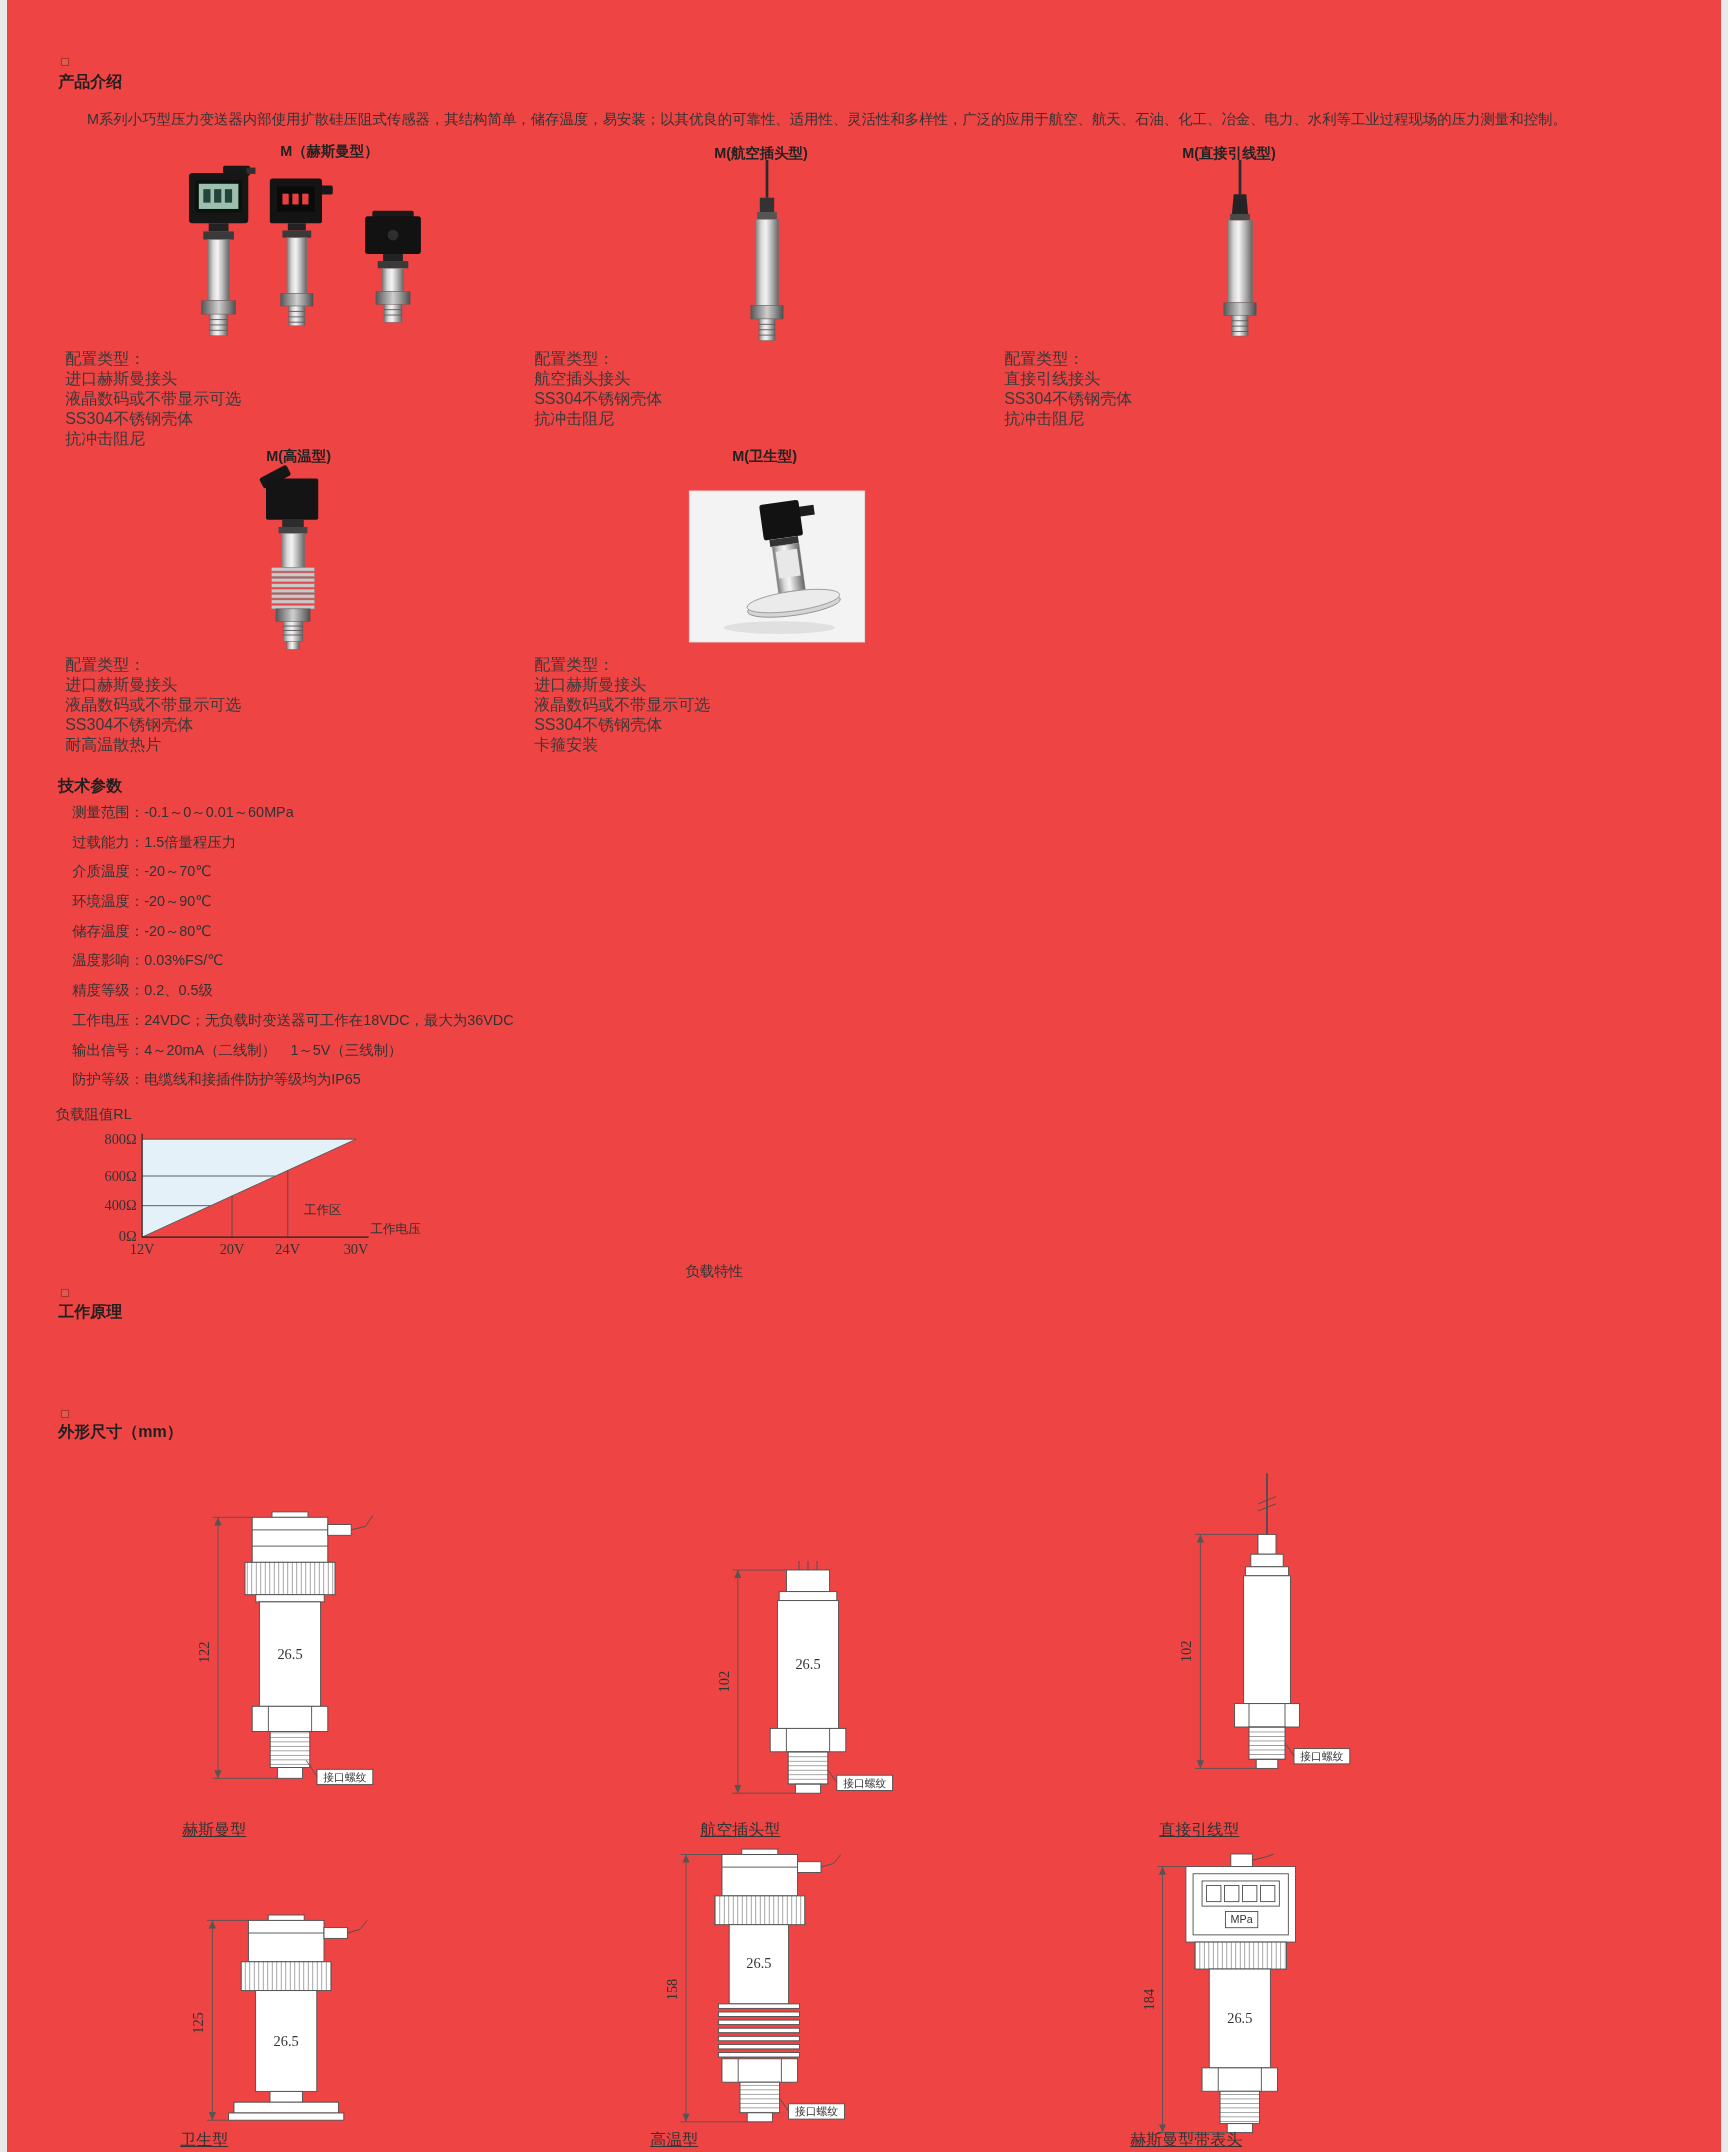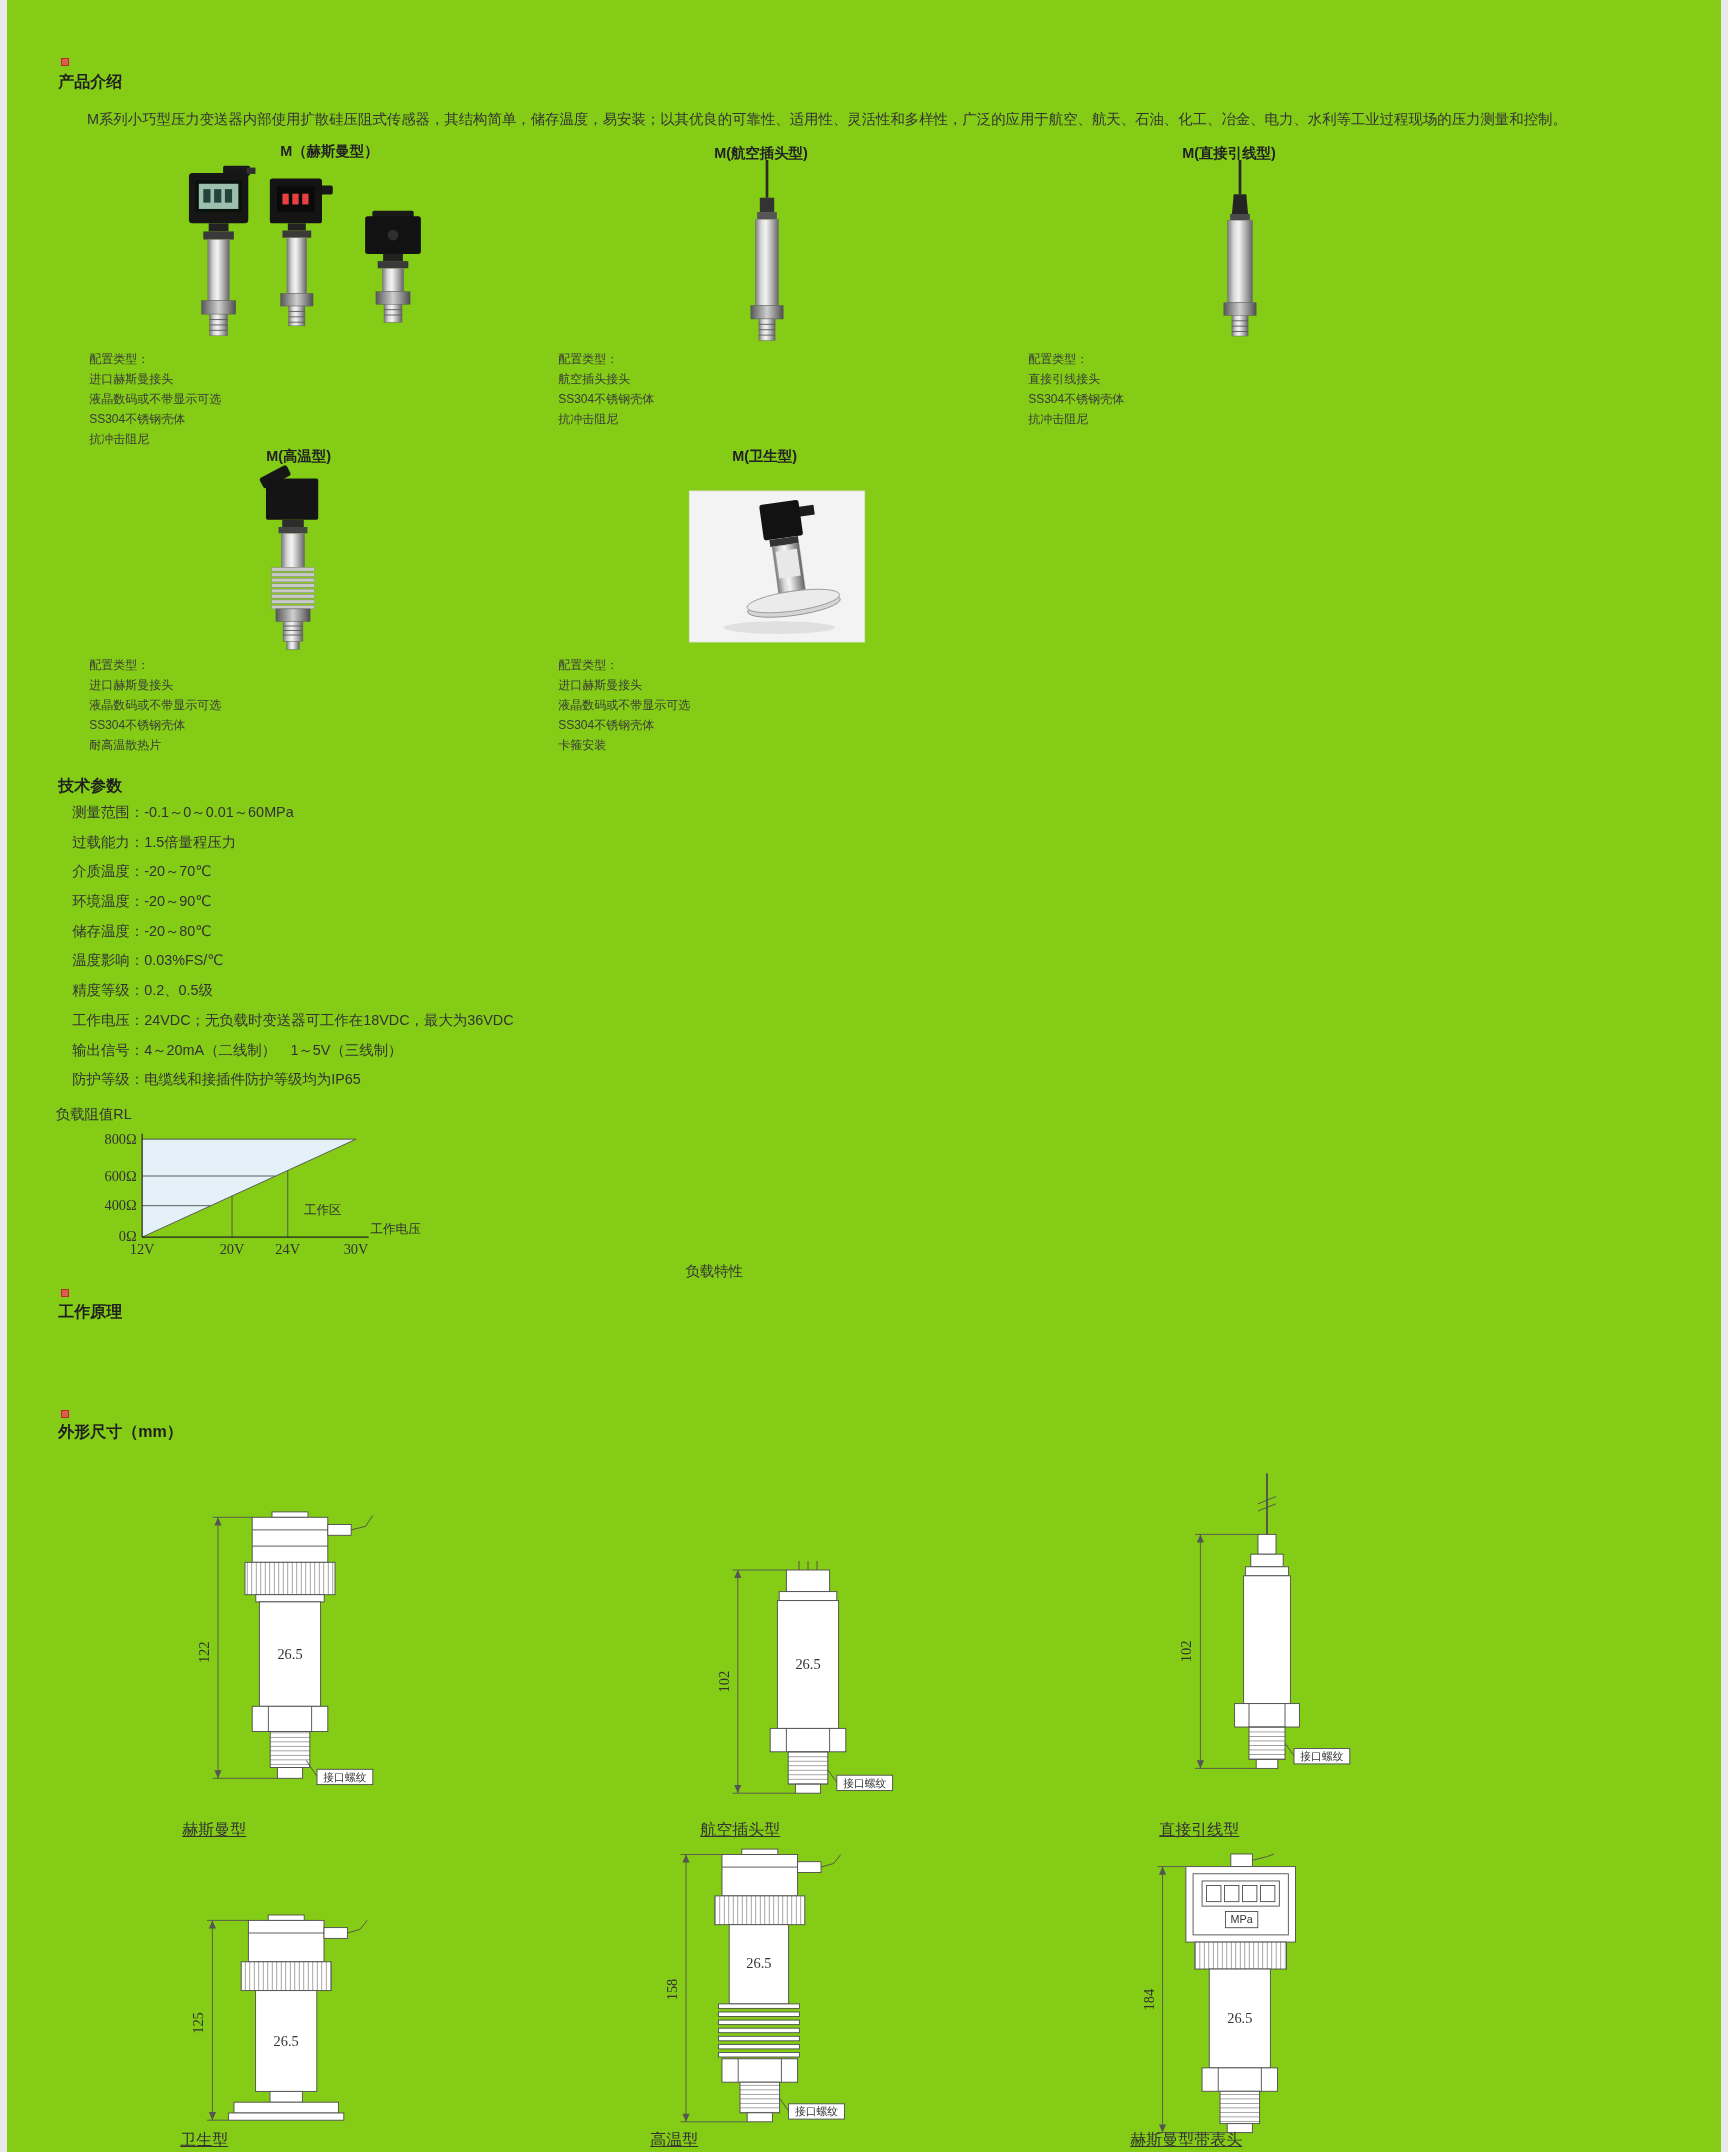--- a/index.html
+++ b/index.html
@@ -1,23 +1,23 @@
 <!DOCTYPE html>
 <html style="font-size:14.4px"><head>
 <meta charset="utf-8">
 <style>
   * { margin:0; padding:0; box-sizing:border-box; }
   html,body { width:1728px; height:2152px; background:#e9e9e9; }
   body { font-family:"Liberation Sans","DejaVu Sans",sans-serif; color:#333; }
-  .page { position:absolute; left:7.2px; top:0; width:1714px; height:2152px; background:#84cc16; overflow:hidden; }
+  .page { position:absolute; left:7.2px; top:0; width:1714px; height:2152px; background:#ef4444; overflow:hidden; }
   .sec-icon { position:absolute; width:8px; height:8px; background:#e05a55; border:1.8px solid #b03028; }
   .sec-title { position:absolute; font-size:16px; font-weight:bold; color:#1f1f1f; }
   .para { position:absolute; font-size:14.4px; color:#333; line-height:27px; }
   .prod-title { position:absolute; font-size:14.4px; font-weight:bold; color:#222;text-align:center; }
-  .config { position:absolute; font-size:12px; color:#3a3a3a; line-height:20px;margin-left:24px; }
+  .config { position:absolute; font-size:16px; color:#3a3a3a; line-height:20px; }
   .params { position:absolute; list-style:none; font-size:14.4px; color:#333; }
   .params li { line-height:18px; margin-bottom:11.7px; }
   .caption-center { position:absolute; left:0; width:1414px; text-align:center; font-size:14.4px; color:#333; }
   .dim-caption { position:absolute; font-size:16px; color:#333; text-decoration:underline; }
   svg { position:absolute; overflow:visible; }
   svg text { font-family:"Liberation Serif","DejaVu Serif",serif; fill:#333; }
   svg text.cn { font-family:"Liberation Sans","DejaVu Sans",sans-serif; }
   .ol { fill:#ffffff; stroke:#4d4d4d; stroke-width:1; }
   .ln { stroke:#4d4d4d; stroke-width:1; fill:none; }
   .dim { stroke:#555; stroke-width:1; fill:none; }

